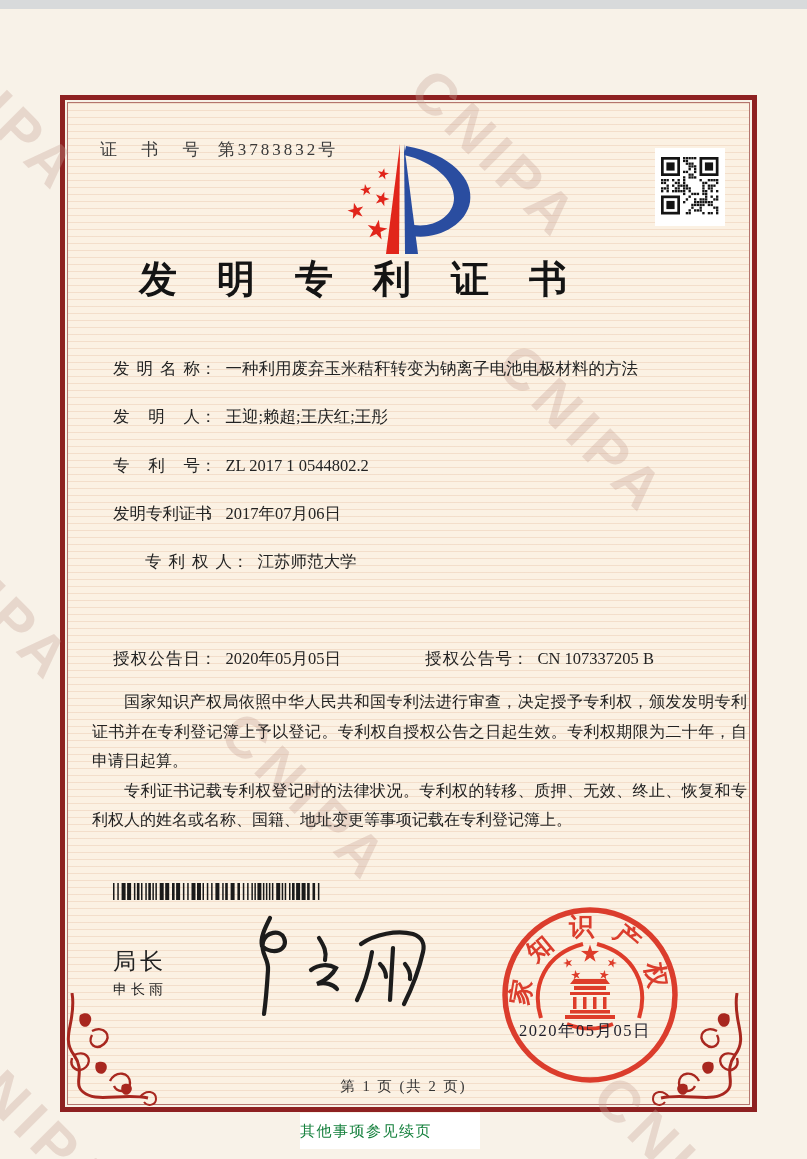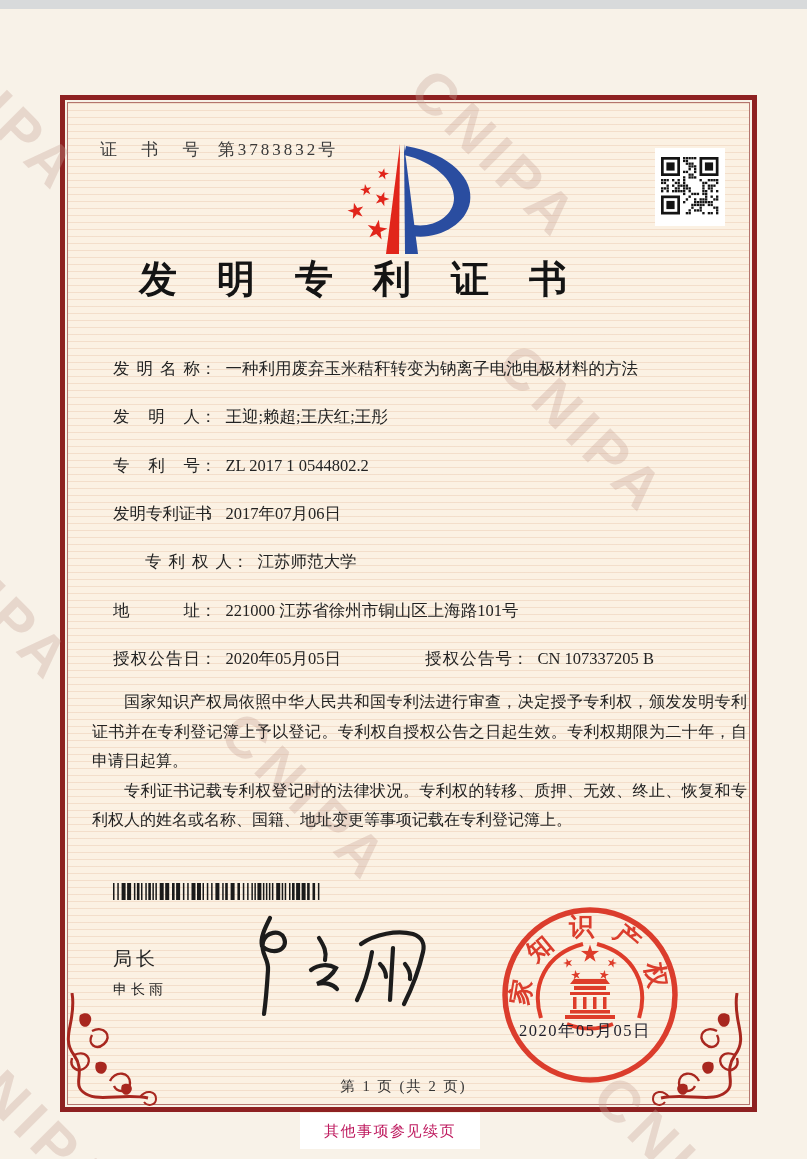--- a/index.html
+++ b/index.html
@@ -20,32 +20,32 @@
   .title{left:0;top:254px;width:702px;text-align:center;font-size:38px;font-weight:bold;color:#141414;
          letter-spacing:40px;padding-left:44px;box-sizing:border-box;z-index:4;}
   .row{position:absolute;left:113px;width:644px;font-size:16.5px;color:#232323;z-index:4;white-space:nowrap;}
   .lab{display:inline-block;width:87px;text-align:justify;text-align-last:justify;text-justify:inter-character;}
   .colon{margin-right:9px;}
   .grant-no{position:absolute;left:312px;top:0;}
   .body-text{left:92px;top:687px;width:655px;font-size:16px;line-height:29.5px;color:#222;
              text-align:justify;z-index:4;}
   .body-text p{margin:0;text-indent:2em;}
   .bc{left:113px;top:883px;z-index:4;}
-  .chief-title{left:113px;top:946px;font-size:19px;font-family:Liberation Mono, monospace;
+  .chief-title{left:113px;top:946px;font-size:23px;font-family:Liberation Mono, monospace;
                color:#222;letter-spacing:4px;z-index:4;}
   .chief-name{left:113px;top:981px;font-size:14px;font-family:"Liberation Sans","DejaVu Sans",sans-serif;
               color:#222;letter-spacing:4px;z-index:4;}
   .sig{left:215px;top:910px;z-index:4;}
   .sealwrap{left:497px;top:902px;z-index:5;opacity:0.93;}
   .seal-date{left:496px;top:1020px;width:178px;text-align:center;font-size:16.5px;color:#20222e;
              letter-spacing:1.5px;z-index:6;}
   .pageinfo{left:0;top:1077px;width:807px;text-align:center;font-size:14.5px;color:#333;
             letter-spacing:2px;z-index:4;}
   .cont-strip{left:300px;top:1113px;width:180px;height:36px;background:#ffffff;display:flex;
-              align-items:center;justify-content:center;font-size:15px;color:#be185d;letter-spacing:1.5px;z-index:6;}
+              align-items:center;justify-content:flex-start;font-size:15px;color:#15803d;letter-spacing:1.5px;z-index:6;}
   .orn{z-index:4;}
   .orn-br{transform:scaleX(-1);}
   .logo{left:328px;top:140px;z-index:4;}
   .qr{left:655px;top:148px;z-index:4;}
 </style>
 </head>
 <body>
 
 <div id="page">
 
@@ -240,23 +240,20 @@
   </div>
   <div class="row" style="top:455px;">
     <span class="lab">专利号</span><span class="colon">：</span><span>ZL 2017 1 0544802.2</span>
   </div>
   <div class="row" style="top:503px;">
     <span class="lab">发明专利证书</span><span class="colon">：</span><span>2017年07月06日</span>
   </div>
   <div class="row" style="top:551px;margin-left:32px;">
     <span class="lab">专利权人</span><span class="colon">：</span><span>江苏师范大学</span>
   </div>
-  <div class="row" style="top:600px;">
-    <span class="lab">地址</span><span class="colon">：</span><span>221000 江苏省徐州市铜山区上海路101号</span>
-  </div>
   <div class="row" style="top:648px;">
     <span class="lab">授权公告日</span><span class="colon">：</span><span>2020年05月05日</span>
     <span class="grant-no">
       <span class="lab">授权公告号</span><span class="colon">：</span><span>CN 107337205 B</span>
     </span>
   </div>
 
   <div class="abs body-text">
     <p>国家知识产权局依照中华人民共和国专利法进行审查，决定授予专利权，颁发发明专利证书并在专利登记簿上予以登记。专利权自授权公告之日起生效。专利权期限为二十年，自申请日起算。</p>
     <p>专利证书记载专利权登记时的法律状况。专利权的转移、质押、无效、终止、恢复和专利权人的姓名或名称、国籍、地址变更等事项记载在专利登记簿上。</p>

